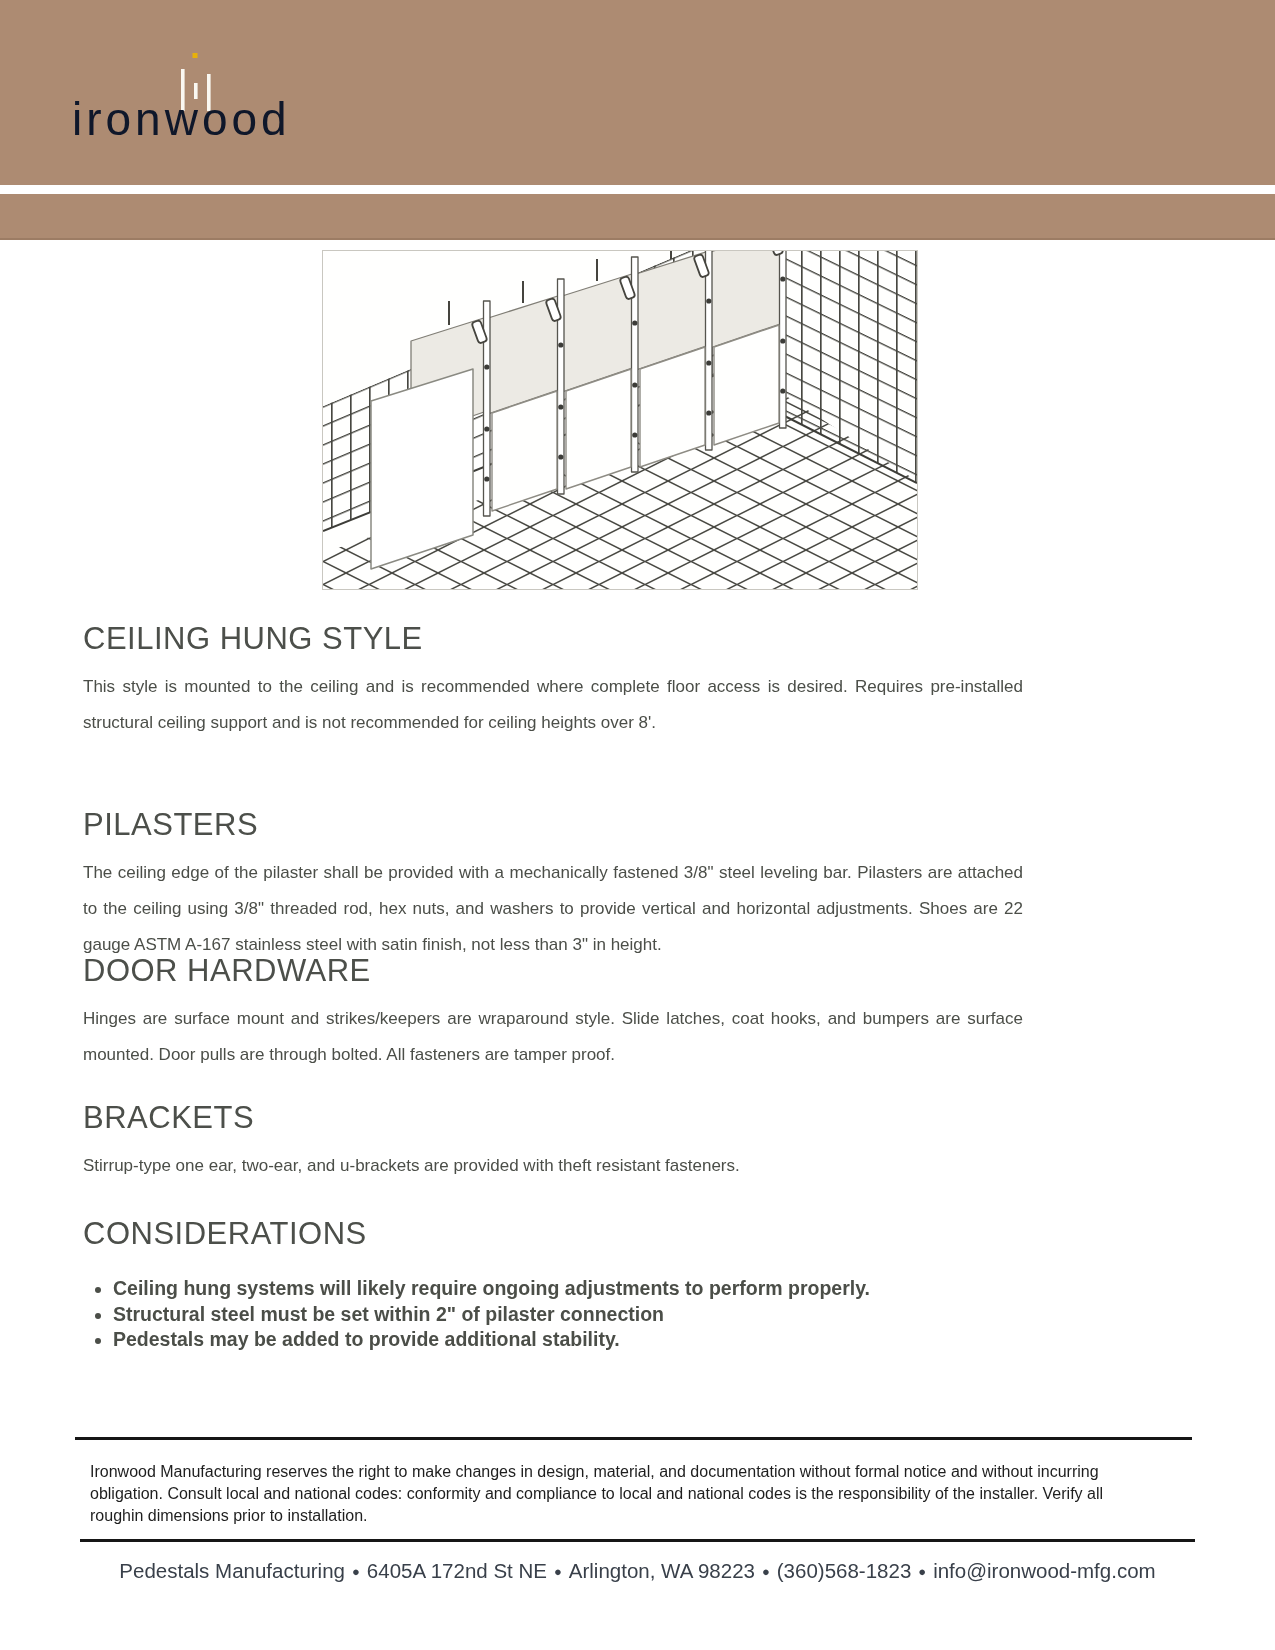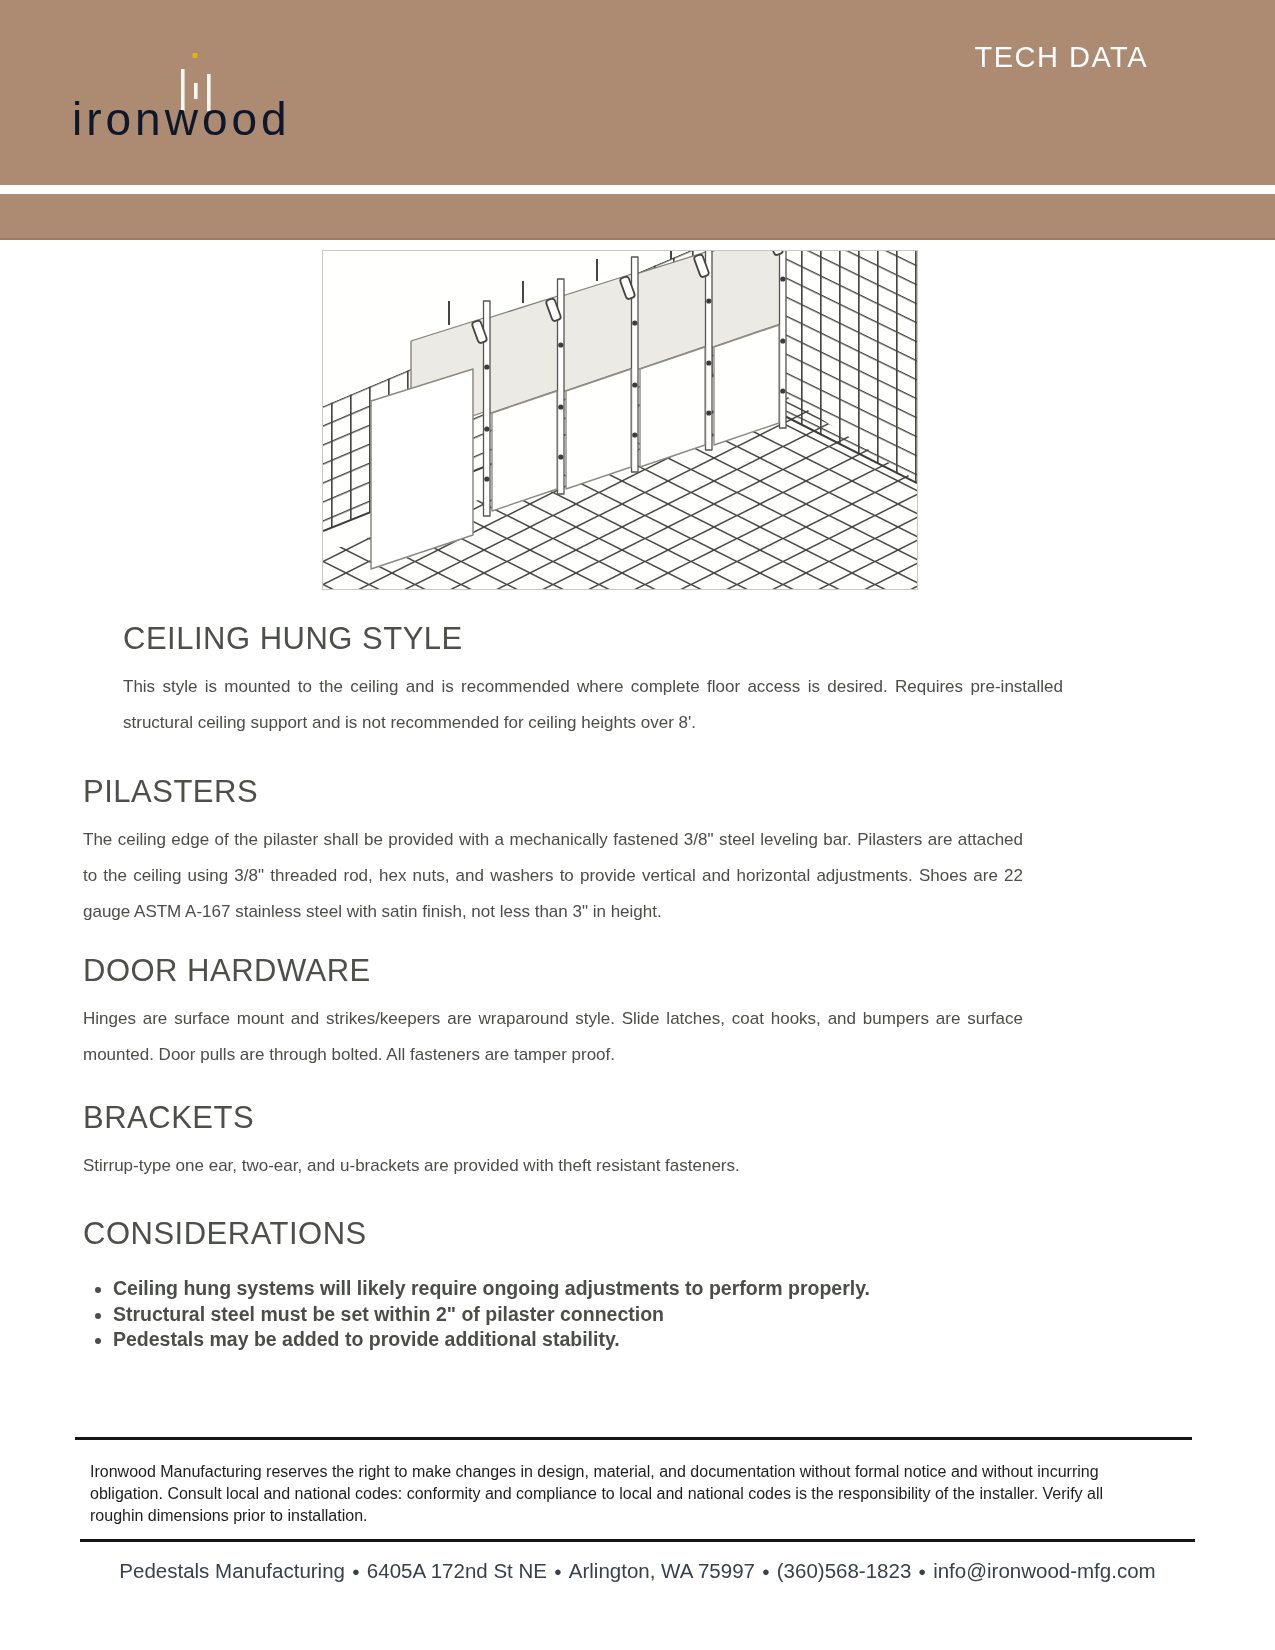--- a/index.html
+++ b/index.html
@@ -40,22 +40,22 @@
   }
   .sec ul{margin:24px 0 0 0;padding:0;list-style:none;font-weight:bold;}
   .sec li{
     font-size:19.5px;line-height:25.5px;color:#4b4e48;
     padding-left:30px;position:relative;
   }
   .sec li::before{
     content:"";position:absolute;left:12px;top:11px;width:6px;height:6px;border-radius:50%;
     background:#4b4e48;
   }
-  .sec-1{top:621px;margin-left:40px;}
-  .sec-2{top:774px;}
+  .sec-1{top:621px;}
+  .sec-2{top:807px;}
   .sec-3{top:953px;}
   .sec-4{top:1100px;}
   .sec-5{top:1216px;}
 
   
   .rule{position:absolute;height:3px;background:#161616;}
   .rule-1{top:1437px;left:75px;width:1117px;}
   .rule-2{top:1539px;left:80px;width:1115px;}
   .disclaimer{
     position:absolute;top:1453px;left:82px;width:1015px;margin:8px;
@@ -74,21 +74,20 @@
 
   <header class="masthead">
     <svg class="logo-mark" viewBox="0 0 38 66" aria-hidden="true">
       <rect x="13.5" y="3" width="5" height="5" fill="#e7b10a"></rect>
       <rect x="2" y="19" width="3.6" height="42" fill="#faf8f2"></rect>
       <rect x="15" y="33" width="3.6" height="16" fill="#faf8f2"></rect>
       <rect x="28" y="24" width="3.6" height="37" fill="#faf8f2"></rect>
     </svg>
     <div class="logo-text">ironwood</div>
     <div class="mast-titles">
-      <div class="doc-type">TECH DATA</div>
     </div>
   </header>
   <div class="band-2"></div>
 
   <figure class="figure">
     <svg viewBox="0 0 594 338">
       <defs>
         <pattern id="mesh" width="19" height="19" patternUnits="userSpaceOnUse">
           <path d="M0.8 0 V19 M0 0.8 H19" stroke="#45453f" stroke-width="1.6" fill="none"></path>
         </pattern>
@@ -201,16 +200,16 @@
       <li>Ceiling hung systems will likely require ongoing adjustments to perform properly.</li>
       <li>Structural steel must be set within 2" of pilaster connection</li>
       <li>Pedestals may be added to provide additional stability.</li>
     </ul>
   </section>
 
   <div class="rule rule-1"></div>
   <p class="disclaimer">Ironwood Manufacturing reserves the right to make changes in design, material, and documentation without formal notice and without incurring obligation. Consult local and national codes: conformity and compliance to local and national codes is the responsibility of the installer. Verify all roughin dimensions prior to installation.</p>
   <div class="rule rule-2"></div>
   <p class="contact">
-    <span>Pedestals Manufacturing</span><span class="sep">●</span><span>6405A 172nd St NE</span><span class="sep">●</span><span>Arlington, WA 75997</span><span class="sep">●</span><span>(360)568-1823</span><span class="sep">●</span><span>info@ironwood-mfg.com</span>
+    <span>Pedestals Manufacturing</span><span class="sep">●</span><span>6405A 172nd St NE</span><span class="sep">●</span><span>Arlington, WA 98223</span><span class="sep">●</span><span>(360)568-1823</span><span class="sep">●</span><span>info@ironwood-mfg.com</span>
   </p>
 
 </div>
 
 </body></html>

